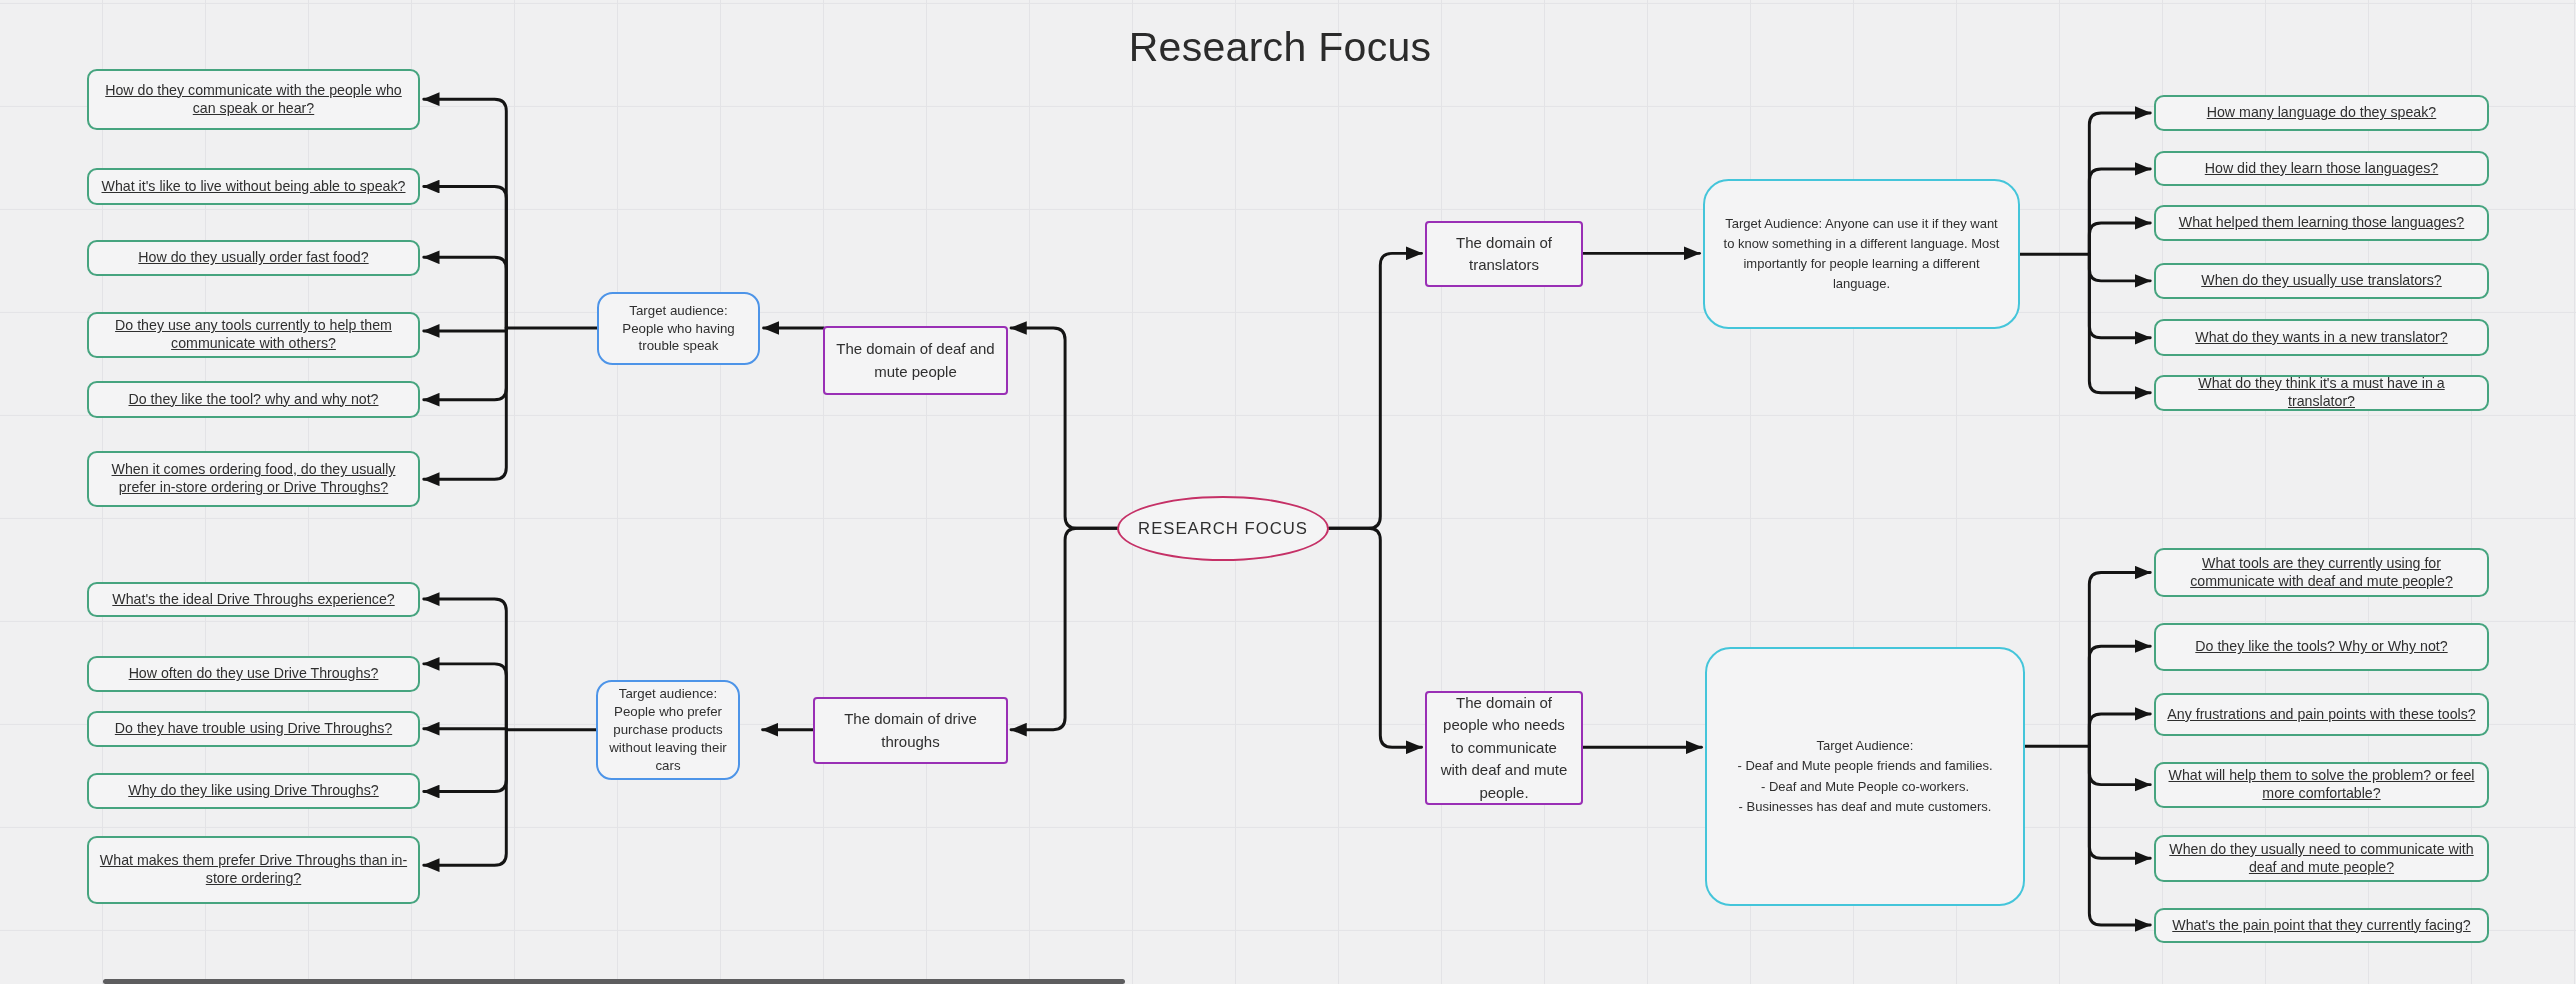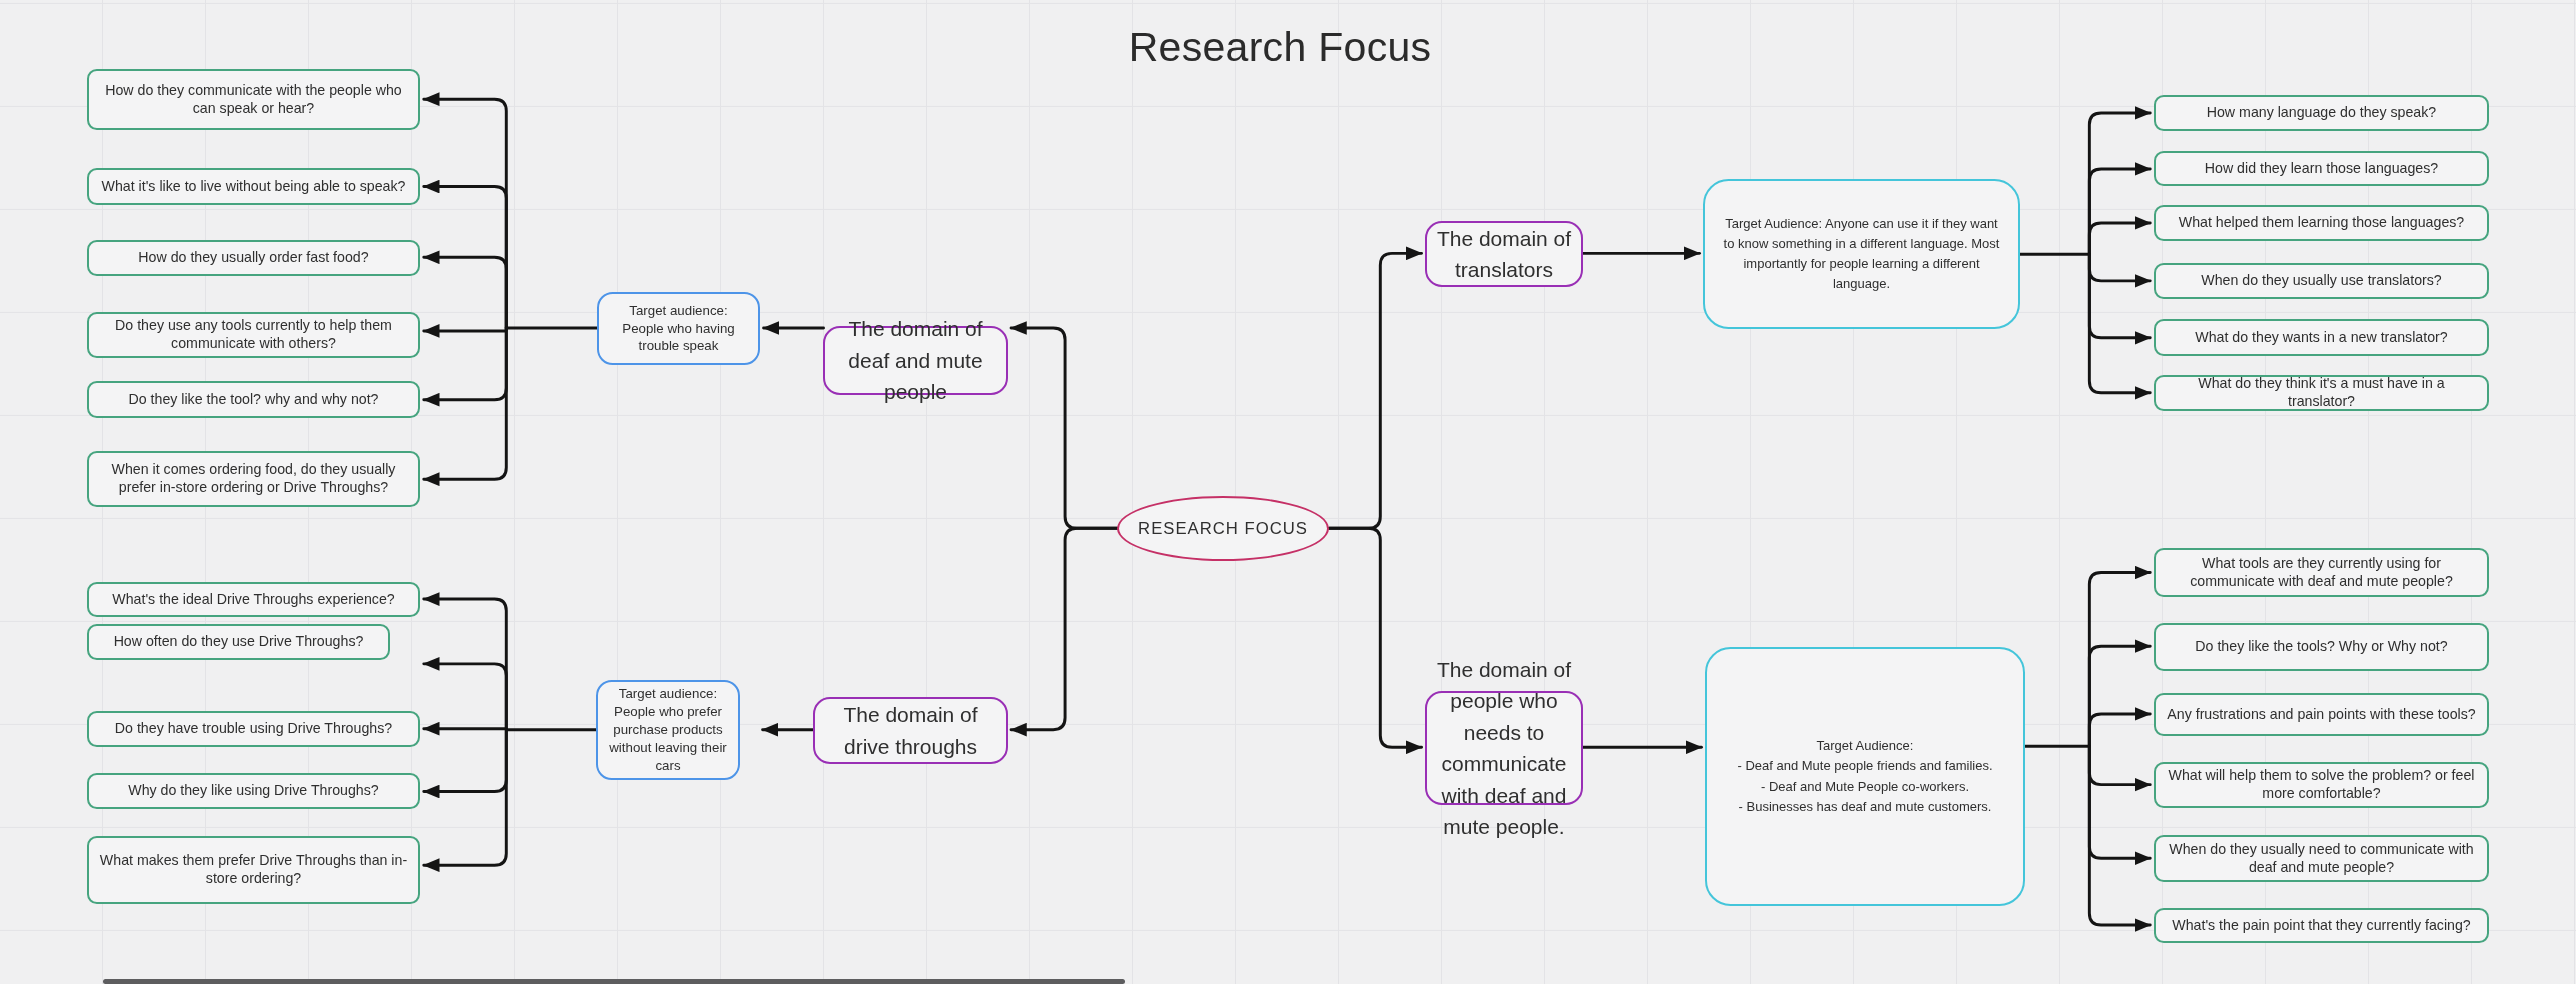--- a/index.html
+++ b/index.html
@@ -17,23 +17,23 @@
     position:absolute;left:1280px;top:23.6px;transform:translateX(-50%);
     margin:0;font-size:41px;font-weight:400;color:#2b2b2b;letter-spacing:0.3px;white-space:nowrap;
   }
   #edges{position:absolute;left:0;top:0;pointer-events:none;}
   #edges path.edge{fill:none;stroke-width:3;stroke-linecap:round;}
   .node{
     position:absolute;display:flex;align-items:center;justify-content:center;
     text-align:center;box-sizing:border-box;color:#2f2f2f;line-height:1.3;
   }
   .node .label{display:block;width:100%;}
-  .q{border:2px solid; border-radius:9.8px;font-size:14.2px;padding:2.9px 7.9px;line-height:1.25;}
+  .q{border:2px solid; border-radius:9.8px;font-size:14.2px;padding:2.9px 7.9px;line-height:1.25;text-decoration:underline;}
   .aud{border:2.5px solid;border-radius:15.7px;font-size:13.3px;padding:3.9px 7.9px;line-height:1.35;}
-  .domain{border:2.9px solid;border-radius:17px;font-size:21px;padding:3.9px 9.8px;line-height:1.5;}
+  .domain{border:2.9px solid;border-radius:4px;font-size:15px;padding:3.9px 9.8px;line-height:1.5;}
   .target{border:2.9px solid;border-radius:25.5px;font-size:13px;padding:7.9px 13.8px;line-height:1.55;white-space:pre-line;}
   .root{border:2.9px solid;border-radius:50%;font-size:16.7px;letter-spacing:1px;}
   .hscrollbar{
     position:absolute;left:103px;bottom:0;width:1022px;height:4.9px;
     background:#5d5d5f;border-radius:2.9px;
   }
 </style>
 </head>
 <body>
 
@@ -124,21 +124,21 @@
       </div>
       <div class="node q" style="left: 87px; top: 381px; width: 333px; height: 37px; border-color: rgb(70, 164, 127); background: rgb(244, 244, 245);">
         <span class="label">Do they like the tool? why and why not?</span>
       </div>
       <div class="node q" style="left: 87px; top: 451px; width: 333px; height: 56px; border-color: rgb(70, 164, 127); background: rgb(244, 244, 245);">
         <span class="label">When it comes ordering food, do they usually prefer in-store ordering or Drive Throughs?</span>
       </div>
       <div class="node q" style="left: 87px; top: 582px; width: 333px; height: 35px; border-color: rgb(70, 164, 127); background: rgb(244, 244, 245);">
         <span class="label">What's the ideal Drive Throughs experience?</span>
       </div>
-      <div class="node q" style="left: 87px; top: 624px; width: 303px; height: 36px; border-color: rgb(70, 164, 127); background: rgb(244, 244, 245);">
+      <div class="node q" style="left: 87px; top: 656px; width: 333px; height: 36px; border-color: rgb(70, 164, 127); background: rgb(244, 244, 245);">
         <span class="label">How often do they use Drive Throughs?</span>
       </div>
       <div class="node q" style="left: 87px; top: 711px; width: 333px; height: 36px; border-color: rgb(70, 164, 127); background: rgb(244, 244, 245);">
         <span class="label">Do they have trouble using Drive Throughs?</span>
       </div>
       <div class="node q" style="left: 87px; top: 773px; width: 333px; height: 36px; border-color: rgb(70, 164, 127); background: rgb(244, 244, 245);">
         <span class="label">Why do they like using Drive Throughs?</span>
       </div>
       <div class="node q" style="left: 87px; top: 836px; width: 333px; height: 68px; border-color: rgb(70, 164, 127); background: rgb(244, 244, 245);">
         <span class="label">What makes them prefer Drive Throughs than in-store ordering?</span>

